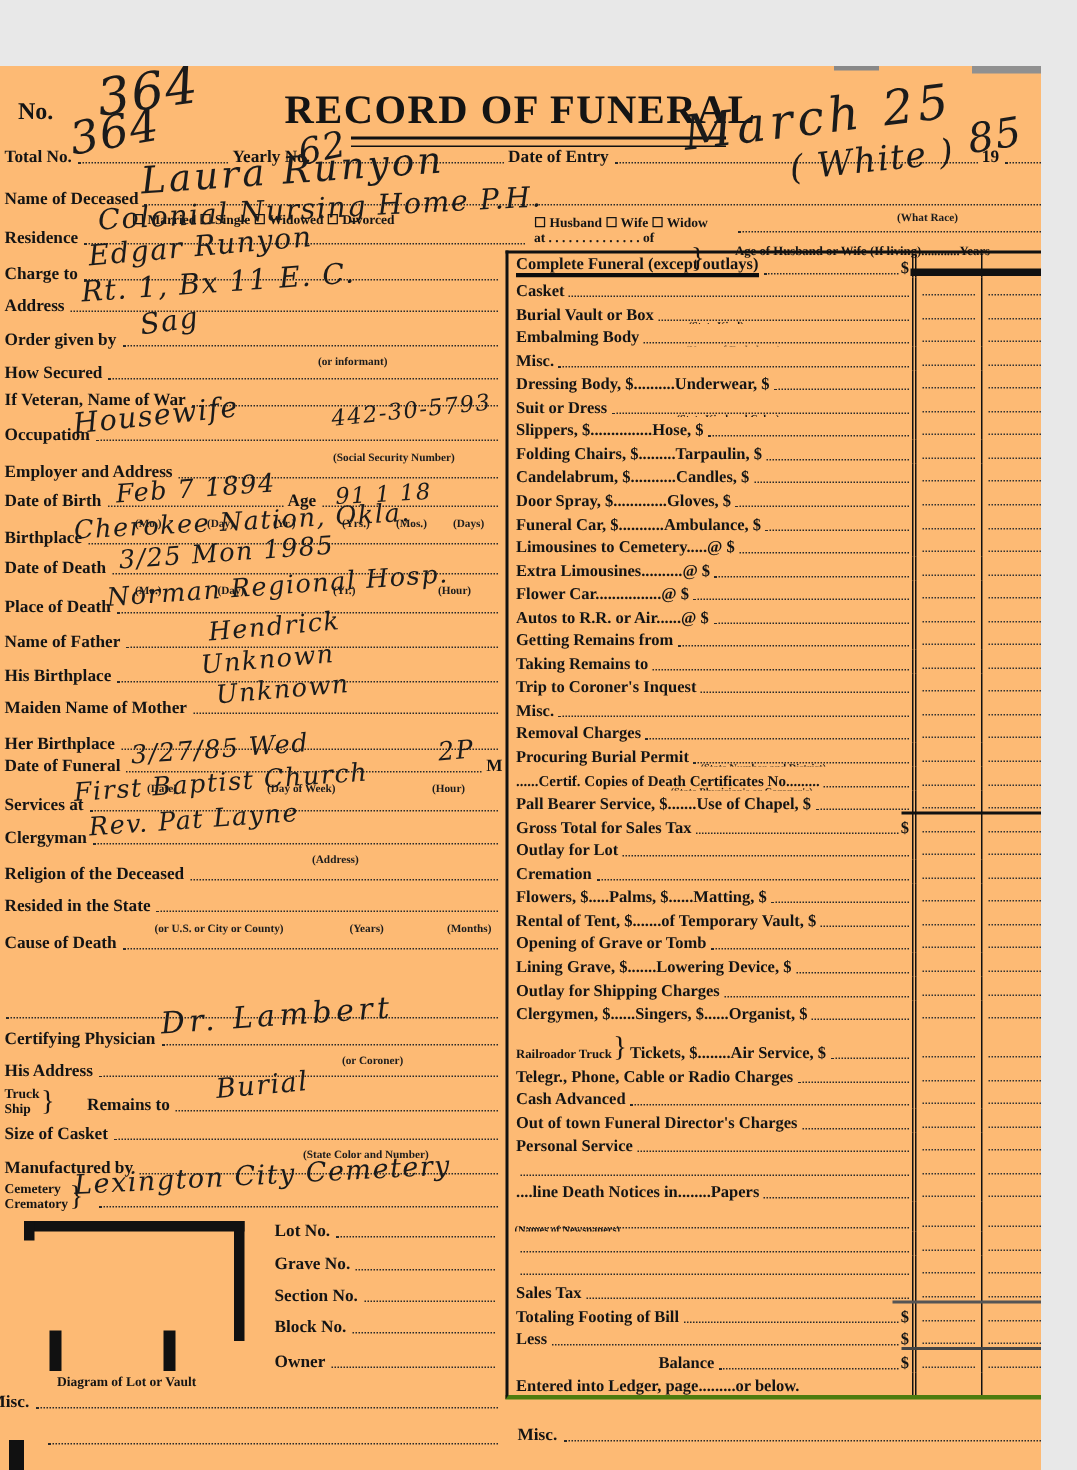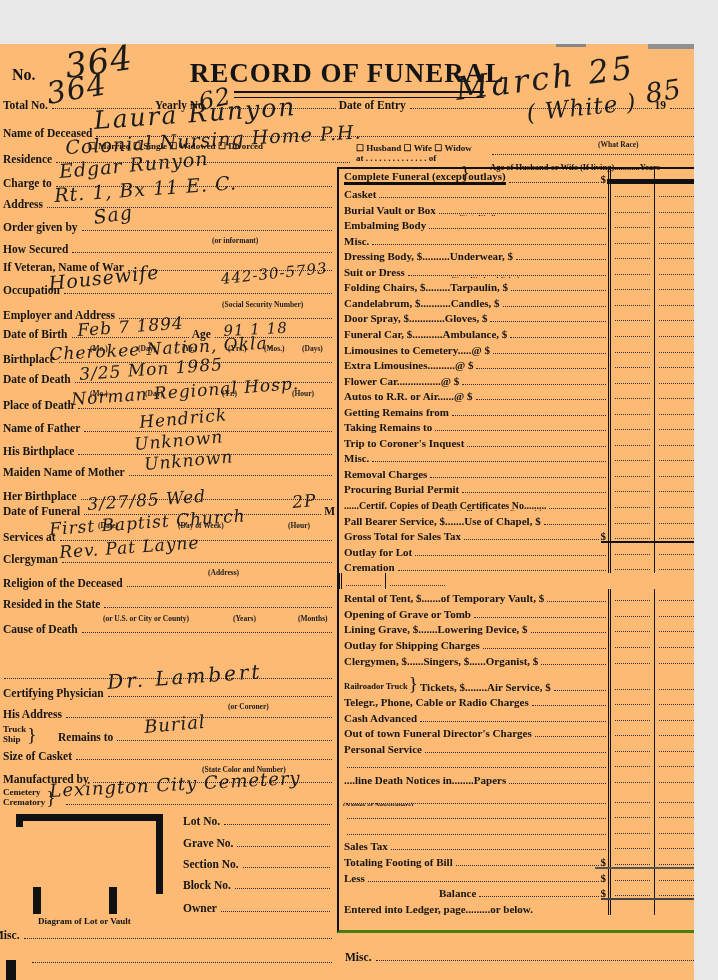--- a/index.html
+++ b/index.html
@@ -352,20 +352,28 @@
       <div class="cl">
           <span>Suit or Dress</span>
           <span class="clead"></span>
           <span class="csub" style="left:112px;">(State Kind and Color)</span>
         </div>
       <div class="a1"></div>
         <div class="a2"></div>
     </div>
     <div class="cr">
       <div class="cl">
+          <span>Slippers, $...............Hose, $</span>
+          <span class="clead"></span>
+        </div>
+      <div class="a1"></div>
+        <div class="a2"></div>
+    </div>
+    <div class="cr">
+      <div class="cl">
           <span>Folding Chairs, $.........Tarpaulin, $</span>
           <span class="clead"></span>
         </div>
       <div class="a1"></div>
         <div class="a2"></div>
     </div>
     <div class="cr">
       <div class="cl">
           <span>Candelabrum, $...........Candles, $</span>
           <span class="clead"></span>
@@ -506,20 +514,24 @@
     </div>
     <div class="cr">
       <div class="cl">
           <span>Cremation</span>
           <span class="clead"></span>
         </div>
       <div class="a1"></div>
         <div class="a2"></div>
     </div>
     <div class="cr">
+      <div class="cl">
+          <span>Flowers, $.....Palms, $......Matting, $</span>
+          <span class="clead"></span>
+        </div>
       <div class="a1"></div>
         <div class="a2"></div>
     </div>
     <div class="cr">
       <div class="cl">
           <span>Rental of Tent, $.......of Temporary Vault, $</span>
           <span class="clead"></span>
         </div>
       <div class="a1"></div>
         <div class="a2"></div>

